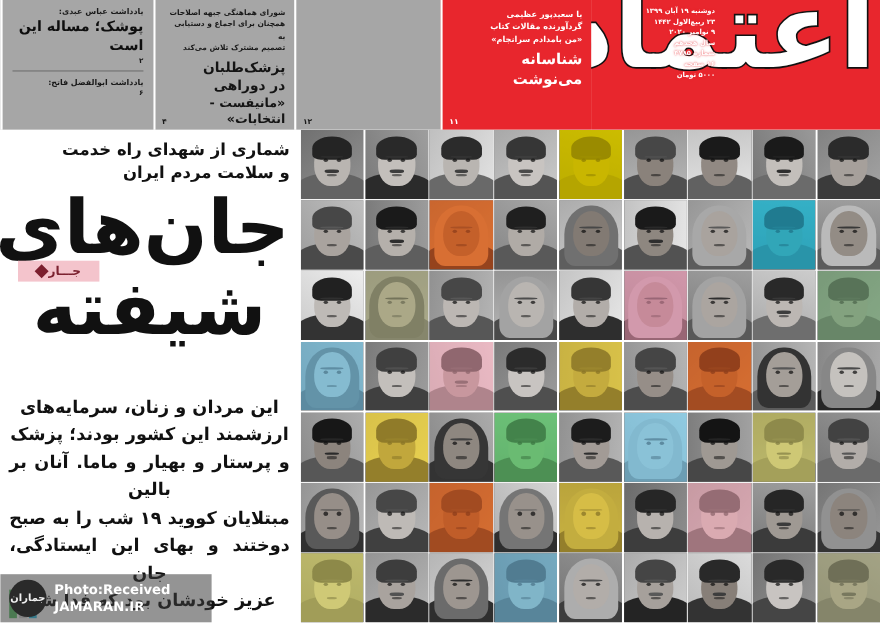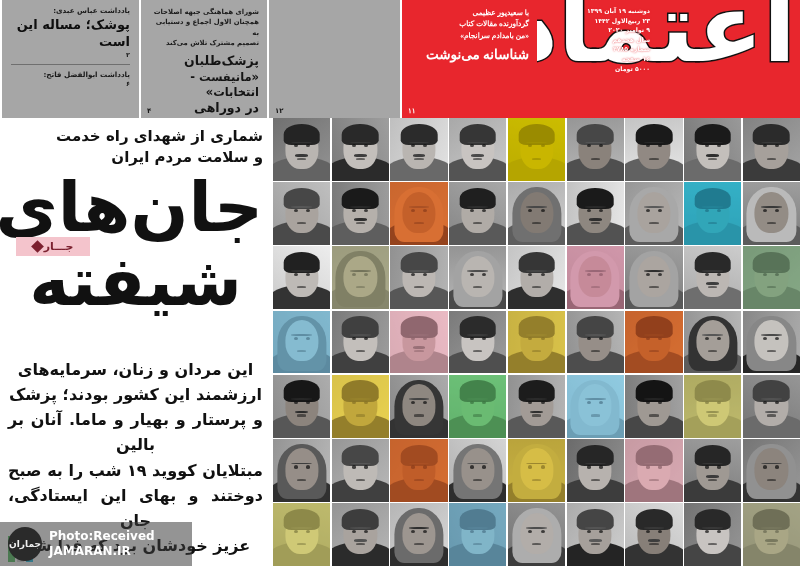--- a/index.html
+++ b/index.html
@@ -205,46 +205,46 @@
         <div>دوشنبه ۱۹ آبان ۱۳۹۹</div>
         <div>۲۳ ربیع‌الاول ۱۴۴۲</div>
         <div>۹ نوامبر ۲۰۲۰</div>
         <div>سال هجدهم</div>
         <div>شماره ۴۷۸۵</div>
         <div>۱۶ صفحه</div>
         <div>۵۰۰۰ تومان</div>
       </div>
     </div>
 
-    <div class="teaser t-red" style="flex:0 0 137px;font-family:Liberation Serif, serif;">
+    <div class="teaser t-red" style="flex:0 0 137px;">
       <div class="kicker kicker-lt">
         <div>با سعیدپور عظیمی</div>
         <div>گردآورنده مقالات کتاب</div>
         <div>«من بامدادم سرانجام»</div>
       </div>
       <div class="headline-s white">
         <div>شناسانه می‌نوشت</div>
       </div>
       <div class="pagenum left" style="color:#fff;">۱۱</div>
     </div>
 
     <div class="teaser t-gray" style="flex:0 0 133px;">
       <div class="pagenum left">۱۲</div>
     </div>
 
     <div class="teaser t-gray2" style="flex:0 0 128px;">
       <div class="kicker" style="font-size:6.8px;">
         <div>شورای هماهنگی جبهه اصلاحات</div>
-        <div>همچنان الاول اجماع و دستیابی به</div>
+        <div>همچنان برای اجماع و دستیابی به</div>
         <div>تصمیم مشترک تلاش می‌کند</div>
       </div>
       <div class="headline-s dark" style="font-size:12.5px;">
         <div>پزشک‌طلبان</div>
+        <div>در دوراهی</div>
         <div style="font-size:11.5px;">«مانیفست - انتخابات»</div>
-        <div>در دوراهی</div>
       </div>
       <div class="pagenum left">۴</div>
     </div>
 
     <div class="note-col" style="flex:1 1 auto;">
       <div class="note">
         <div class="n-kicker">یادداشت عباس عبدی:</div>
         <div class="n-title">پوشک؛ مساله این است</div>
         <div class="n-page">۲</div>
       </div>

